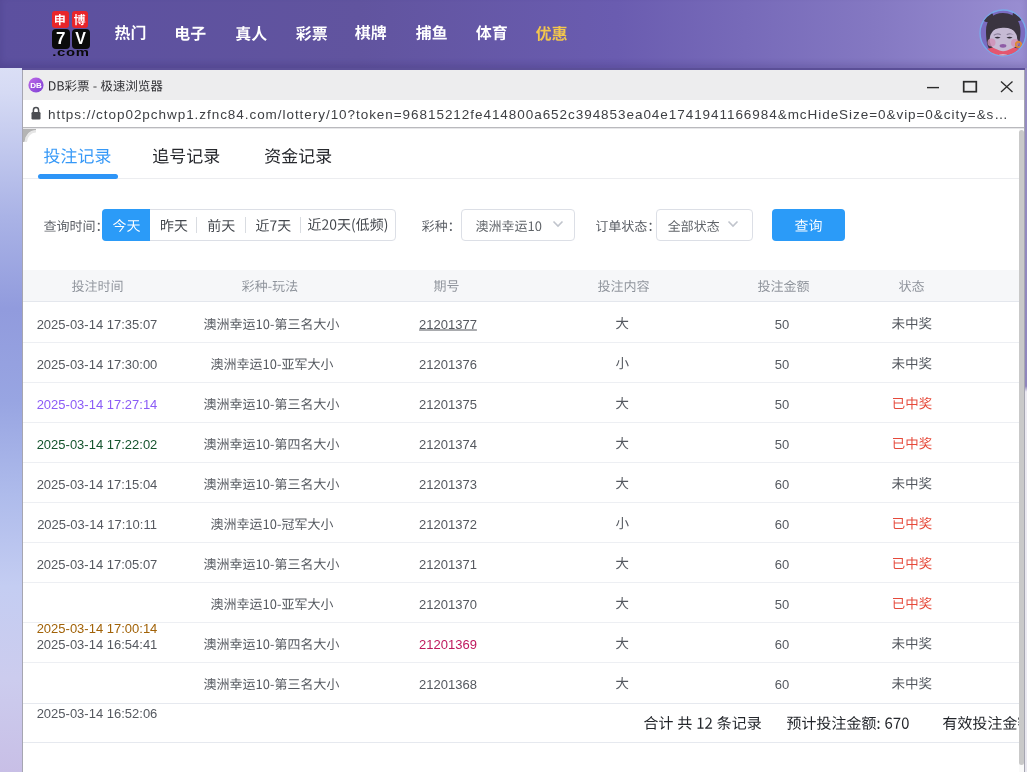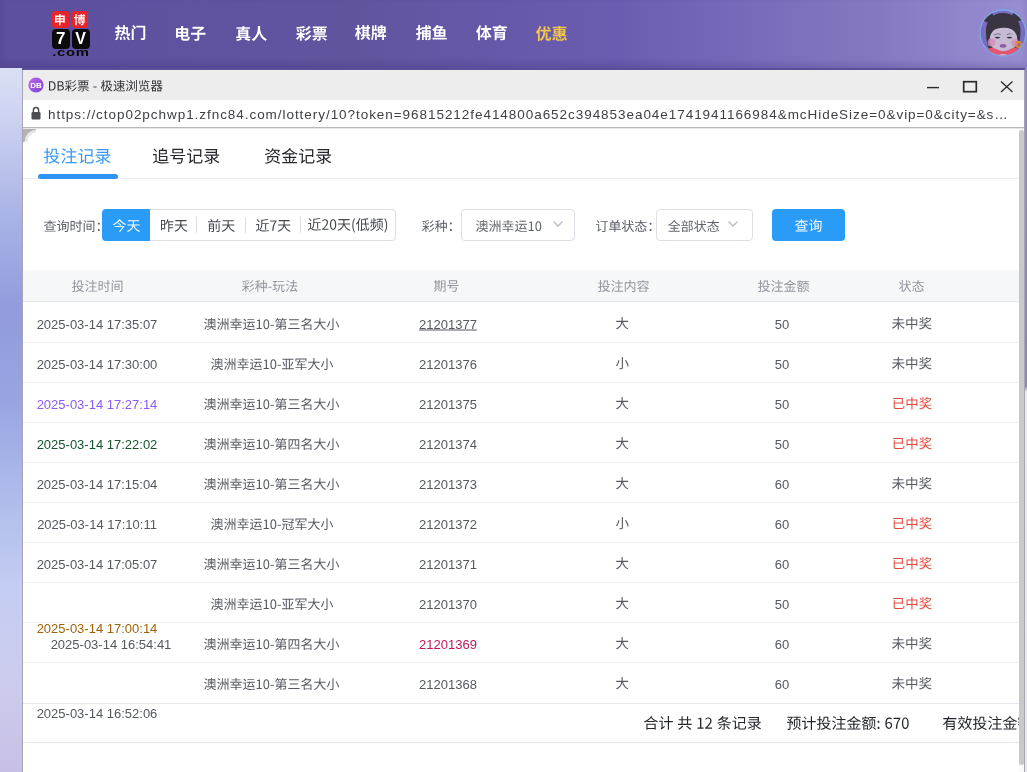--- a/index.html
+++ b/index.html
@@ -663,21 +663,21 @@
   </svg>
 <div style="position:absolute;left:782px;top:603.5px;transform:translate(-50%,-50%);white-space:nowrap;font:13px Liberation Sans,sans-serif;color:#54585f;">50</div>
 <svg class="t" style="left:891.6px;top:596.3px;" width="40.7" height="14.5" viewBox="0.26 -12.38 40.7 14.5">
     <g fill="#e6493a">
       <use href="#gr5df2" transform="translate(0.00 0) scale(0.013500 -0.013500)"></use>
       <use href="#gr4e2d" transform="translate(13.50 0) scale(0.013500 -0.013500)"></use>
       <use href="#gr5956" transform="translate(27.00 0) scale(0.013500 -0.013500)"></use>
     </g>
   </svg>
 <div style="position:absolute;left:23px;top:662px;width:996px;height:1px;background:#edeff3;"></div>
-<div style="position:absolute;left:111px;top:643.5px;transform:translate(-50%,-50%);white-space:nowrap;font:13px Liberation Sans,sans-serif;color:#54585f;text-align:center;">2025-03-14 16:54:41</div>
+<div style="position:absolute;left:97px;top:643.5px;transform:translate(-50%,-50%);white-space:nowrap;font:13px Liberation Sans,sans-serif;color:#54585f;text-align:center;">2025-03-14 16:54:41</div>
 <svg class="t" style="left:203.4px;top:636.5px;" width="137.1" height="14.1" viewBox="-0.51 -11.98 137.1 14.1">
     <g fill="#54585f">
       <use href="#gr6fb3" transform="translate(0.00 0) scale(0.013000 -0.013000)"></use>
       <use href="#gr6d32" transform="translate(13.00 0) scale(0.013000 -0.013000)"></use>
       <use href="#gr5e78" transform="translate(26.00 0) scale(0.013000 -0.013000)"></use>
       <use href="#gr8fd0" transform="translate(39.00 0) scale(0.013000 -0.013000)"></use>
       <use href="#gr0031" transform="translate(52.00 0) scale(0.013000 -0.013000)"></use>
       <use href="#gr0030" transform="translate(59.22 0) scale(0.013000 -0.013000)"></use>
       <use href="#gr002d" transform="translate(66.43 0) scale(0.013000 -0.013000)"></use>
       <use href="#gr7b2c" transform="translate(70.94 0) scale(0.013000 -0.013000)"></use>

